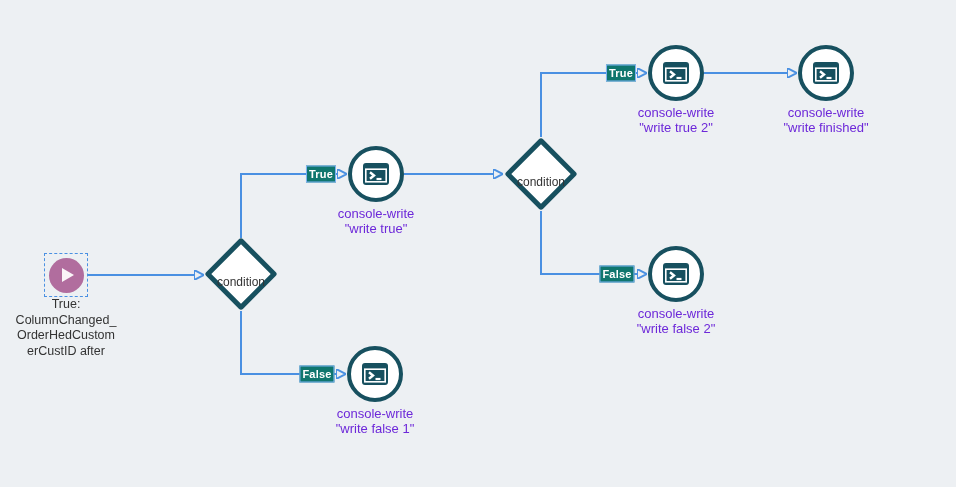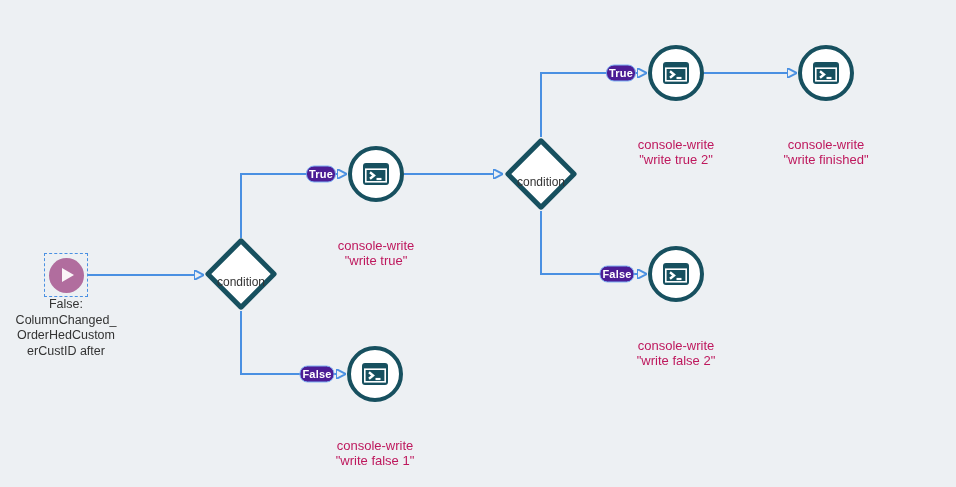--- a/index.html
+++ b/index.html
@@ -11,37 +11,37 @@
   .edges path{fill:none;stroke:#4a90e2;stroke-width:2;}
   
   .io-node{
     position:absolute;width:56px;height:56px;box-sizing:border-box;
     border:4px solid #17505f;border-radius:50%;background:#fff;
     display:flex;align-items:center;justify-content:center;cursor:pointer;
   }
   
   .node-label{
     position:absolute;width:140px;text-align:center;
-    font-size:13px;line-height:14.5px;color:#be185d;margin-top:32px;
+    font-size:13px;line-height:14.5px;color:#6d28d9;
   }
   
   .diamond-wrap{position:absolute;width:74px;height:74px;cursor:pointer;}
   .diamond{
     position:absolute;left:11px;top:11px;width:52px;height:52px;box-sizing:border-box;
     transform:rotate(45deg);background:#fff;border:5px solid #17505f;border-radius:3px;
   }
   .diamond-label{
     position:absolute;left:0;top:8px;width:74px;height:74px;
     display:flex;align-items:center;justify-content:center;
     font-size:12px;color:#333;
   }
   
   .badge{
     position:absolute;transform:translate(-50%,-50%);
-    background:#4c1d95;border:1px solid #7fb3f6;border-radius:8px;
+    background:#0f766e;border:1px solid #7fb3f6;border-radius:0;
     color:#fff;font-size:11px;font-weight:bold;letter-spacing:.2px;
     padding:1px 2px 2px;cursor:pointer;white-space:nowrap;
   }
   
   .selection-box{
     position:absolute;left:44px;top:253px;width:44px;height:44px;box-sizing:border-box;
     border:1px dashed #4a90e2;display:flex;align-items:center;justify-content:center;
     cursor:pointer;
   }
   .event-circle{
@@ -76,21 +76,21 @@
     <path d="M541,137 V73 H638" marker-end="url(#arrow)"></path>
     <path d="M541,211 V274 H638" marker-end="url(#arrow)"></path>
     <path d="M704,73 H788" marker-end="url(#arrow)"></path>
   </svg>
 
   <div class="selection-box">
     <div class="event-circle">
       <div class="play-icon"></div>
     </div>
   </div>
-  <div class="event-label">False: ColumnChanged_OrderHedCustomerCustID after</div>
+  <div class="event-label">True: ColumnChanged_OrderHedCustomerCustID after</div>
 
   <div class="diamond-wrap" style="left:204px;top:237px">
     <div class="diamond"></div>
     <div class="diamond-label">condition</div>
   </div>
 
   <div class="diamond-wrap" style="left:504px;top:137px">
     <div class="diamond"></div>
     <div class="diamond-label">condition</div>
   </div>

